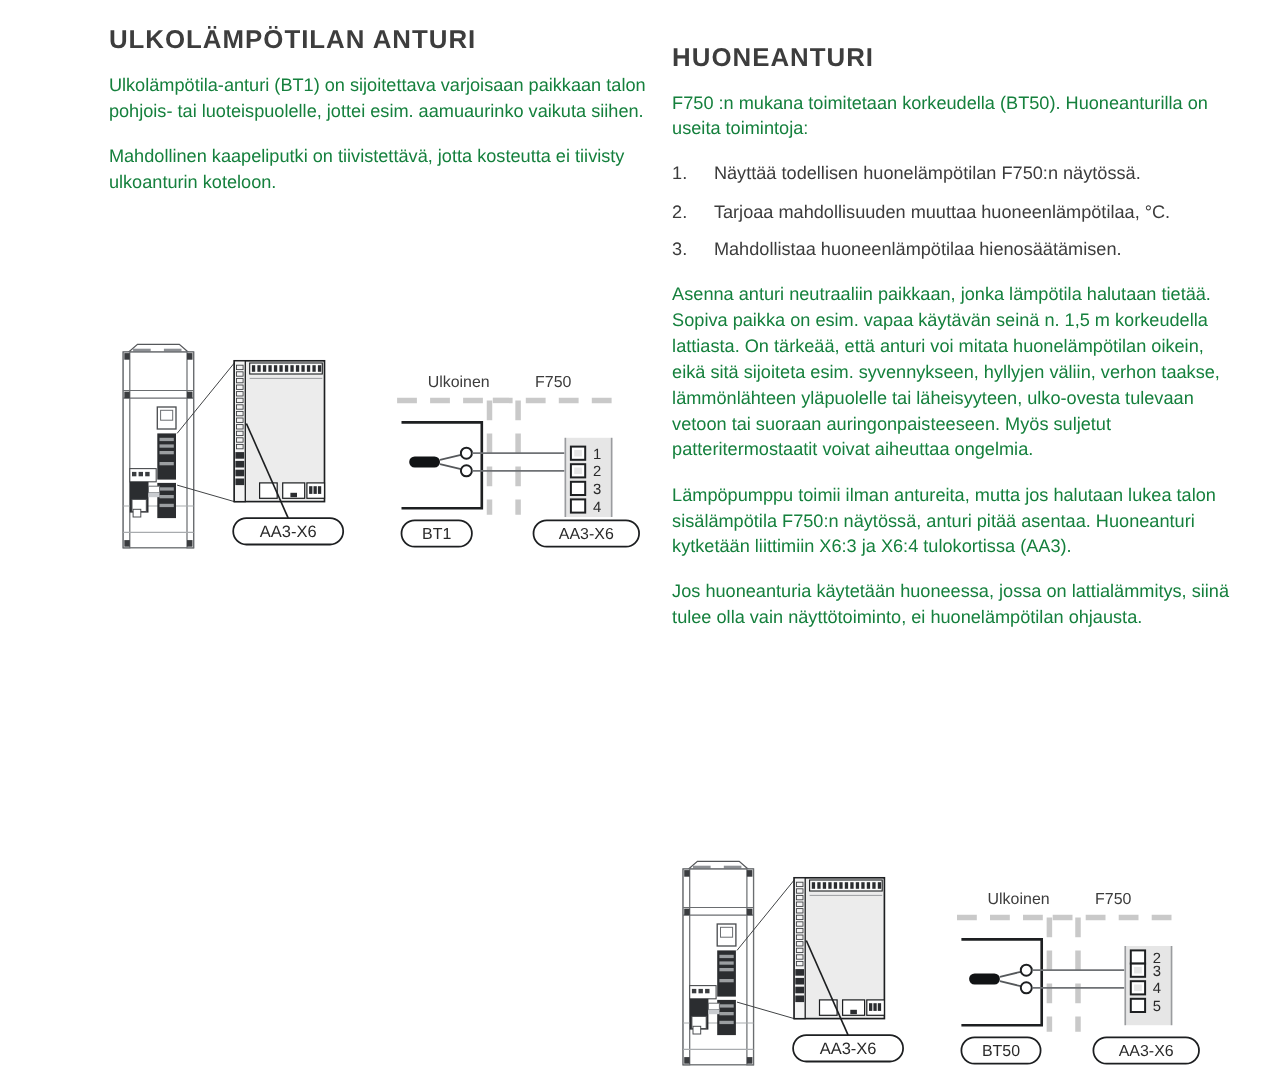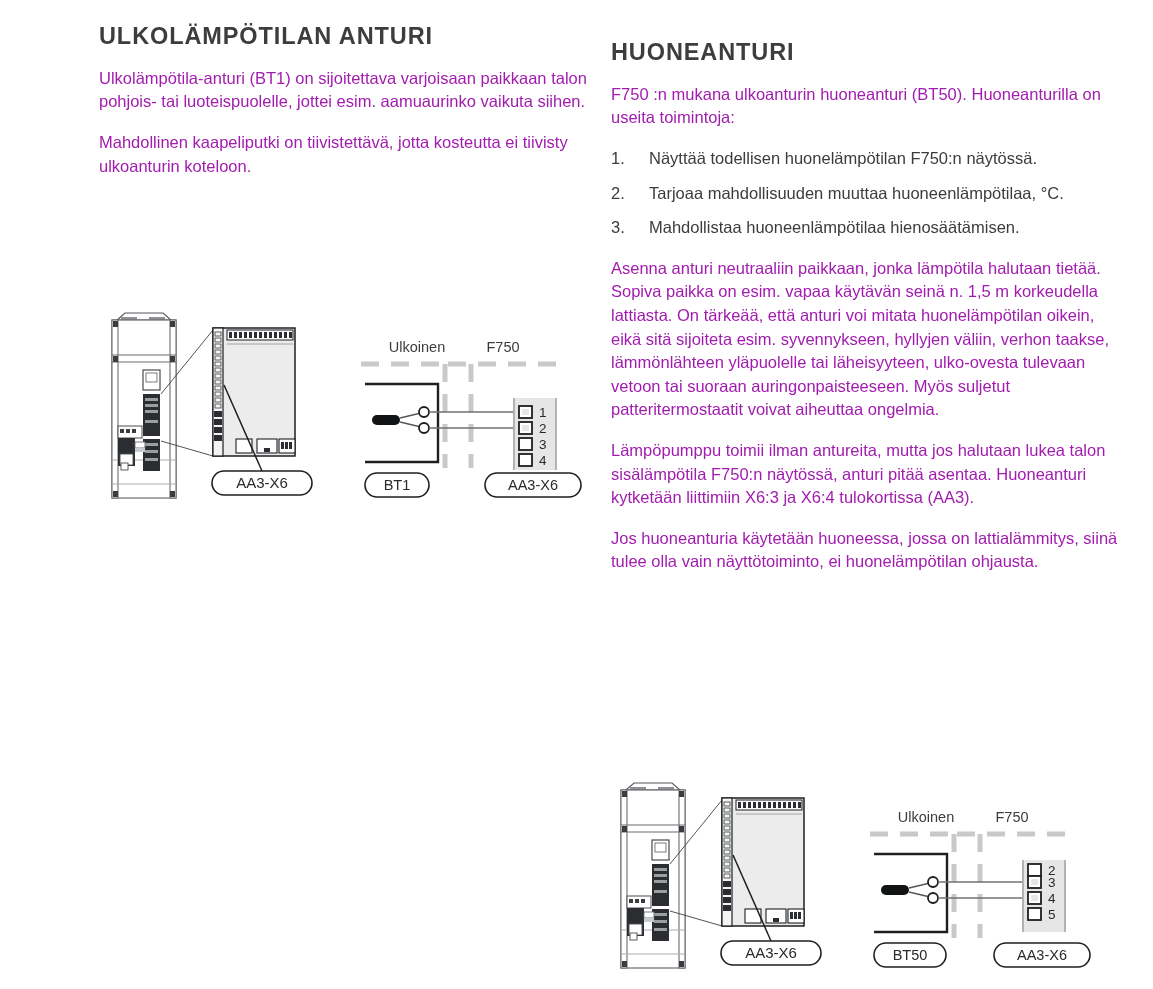--- a/index.html
+++ b/index.html
@@ -26,21 +26,21 @@
     font-weight: 700;
     letter-spacing: 0.9px;
     color: #3d3d3d;
     margin: 0 0 17px 0;
     line-height: 1.1;
   }
   p.body {
     font-size: 16.5px;
     line-height: 23.6px;
     margin: 0 0 17px 0;
-    color: #a21caf;
+    color: #15803d;
   }
   ol.numlist {
     margin: 0 0 17px 0;
     padding: 0;
     list-style: none;
     counter-reset: li;
   }
   ol.numlist li {
     position: relative;
     font-size: 16.5px;
@@ -70,21 +70,21 @@
 <div class="page">
 
   <div class="col-left">
     <h2 class="section-title">ULKOLÄMPÖTILAN ANTURI</h2>
     <p class="body">Ulkolämpötila-anturi (BT1) on sijoitettava varjoisaan paikkaan talon pohjois- tai luoteispuolelle, jottei esim. aamuaurinko vaikuta siihen.</p>
     <p class="body">Mahdollinen kaapeliputki on tiivistettävä, jotta kosteutta ei tiivisty ulkoanturin koteloon.</p>
   </div>
 
   <div class="col-right">
     <h2 class="section-title">HUONEANTURI</h2>
-    <p class="body">F750 :n mukana ulkoanturin huoneanturi (BT50). Huoneanturilla on useita toimintoja:</p>
+    <p class="body">F750 :n mukana toimitetaan korkeudella (BT50). Huoneanturilla on useita toimintoja:</p>
 
     <ol class="numlist">
       <li>
         <span class="num">1.</span>
         <span>Näyttää todellisen huonelämpötilan F750:n näytössä.</span>
       </li>
       <li>
         <span class="num">2.</span>
         <span>Tarjoaa mahdollisuuden muuttaa huoneenlämpötilaa, °C.</span>
       </li>

